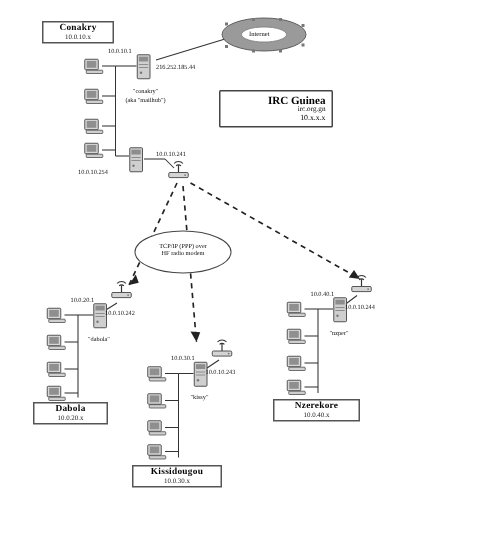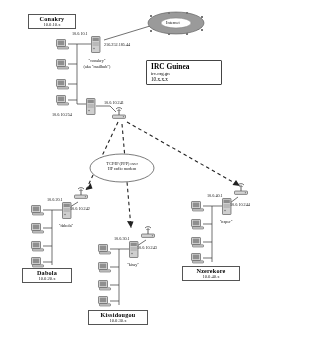--- a/index.html
+++ b/index.html
@@ -21,21 +21,21 @@
     padding:1px 3px;
     line-height:1.05;
   }
   .site-name{font-weight:bold;font-size:6.2px;color:#000;display:block;letter-spacing:.2px;}
   .site-net{font-size:4.6px;color:#222;display:block;}
 
   .irc-box{
     position:absolute;
     border:1px solid #444;
     background:#fff;
-    text-align:left;
+    text-align:right;
     padding:2px 4px;
     line-height:1.12;
     border-radius:1px;
   }
   .irc-title{font-weight:bold;font-size:7.4px;display:block;}
   .irc-dom{font-size:4.8px;display:block;}
   .irc-ip{font-size:5.2px;display:block;}
 
   .lbl{position:absolute;font-size:4.2px;color:#111;white-space:nowrap;}
   .lbl-host{position:absolute;font-size:4.2px;color:#111;white-space:nowrap;text-align:center;}

